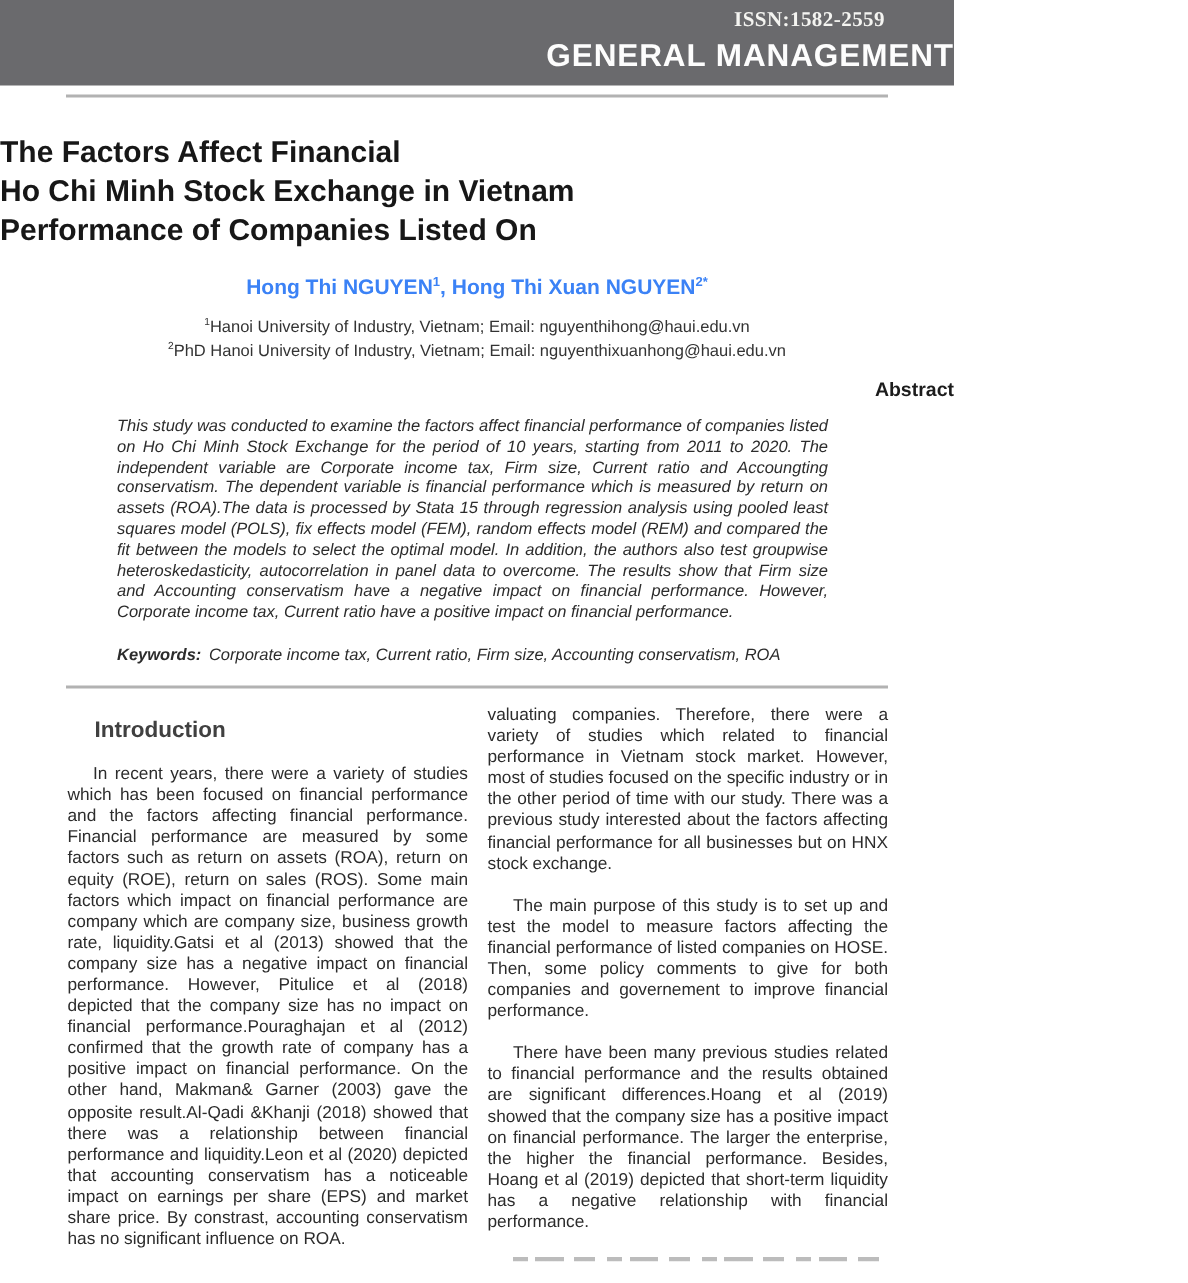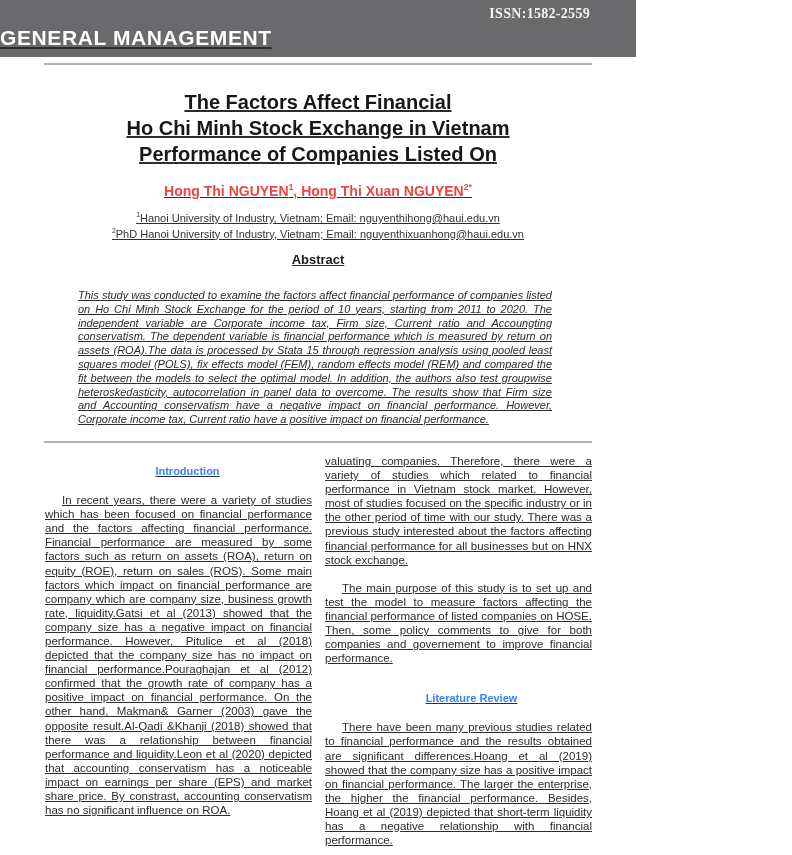--- a/index.html
+++ b/index.html
@@ -1,66 +1,65 @@
 <!DOCTYPE html>
 <html><head>
 <meta charset="utf-8">
 <style>
   html,body { margin:0; padding:0; }
   .page {
     position:relative; width:636px; height:855px; overflow:hidden;
     background:#ffffff; color:#2d2d2d;
     font-family:"Liberation Sans", sans-serif;
-    text-decoration:underline;
   }
   
   .banner { position:relative; height:57px; background:#6a6a6d; }
   .banner-title {
-    text-align:left; color:#fdfdfd; font-weight:bold; font-size:21px;
+    text-align:right; color:#fdfdfd; font-weight:bold; font-size:21px;
     letter-spacing:0.6px; padding-top:27px; line-height:1;
   }
   .issn {
     position:absolute; top:6px; right:46px; color:#f4f4f1;
     font-family:"Liberation Serif", serif; font-weight:bold; font-size:14px;
     letter-spacing:0.3px;
   }
   .rule { border-top:2px solid #b2b2b2; margin:0 44px; height:0; }
   .top-rule { margin-top:6px; }
   .mid-rule { margin-top:14px; }
   
   .title {
-    margin-top:24px; text-align:center; font-weight:bold; font-size:20px;
+    margin-top:24px; text-align:left; font-weight:bold; font-size:20px;
     line-height:26px; color:#171717;
   }
-  .authors { margin-top:16px; text-align:center; font-weight:bold; font-size:14px; color:#ef4444; }
+  .authors { margin-top:16px; text-align:center; font-weight:bold; font-size:14px; color:#3b82f6; }
   .sup { font-size:62%; vertical-align:super; line-height:0; }
   .affiliations { margin-top:12px; text-align:center; font-size:11px; line-height:15.5px; color:#333; }
   
   .meta-row {
     margin:14px 44px 0; display:flex; justify-content:space-between;
     border-top:3px solid #9b9b9b; border-bottom:3px solid #474747;
     padding:5px 6px 5px 38px;
     font-family:"Liberation Serif", serif; font-weight:bold; font-size:13px; color:#1c1c1c;
   }
   
-  .abstract-heading { margin-top:10px; text-align:center; font-weight:bold; font-size:13px; color:#1c1c1c; }
+  .abstract-heading { margin-top:10px; text-align:right; font-weight:bold; font-size:13px; color:#1c1c1c; }
   .abstract-text {
-    margin:22px 84px 0 78px; font-style:italic; font-size:11px;
+    margin:11px 84px 0 78px; font-style:italic; font-size:11px;
     line-height:13.8px; text-align:justify; color:#2c2c2c;
   }
   .keywords { margin:15px 84px 0 78px; font-style:italic; font-size:11px; color:#2c2c2c; }
   .keywords-label { font-weight:bold; margin-right:5px; }
   
   .columns { display:flex; gap:13px; margin:9px 44px 0 45px; }
   .col { width:345px; font-size:11.5px; line-height:14.1px; text-align:justify; color:#2c2c2c; }
   .col p { margin:0 0 14px; text-indent:17px; }
   .col p.no-indent { text-indent:0; }
   .col p.cont { text-align-last:justify; }
   .col h2 {
-    font-size:11px; font-weight:bold; color:#3b82f6; text-align:center;
+    font-size:15px; font-weight:bold; color:#404040; text-align:left;
     margin:12px 0 15px; padding-left:18px;
   }
   .col-right h2 { margin-top:26px; padding-left:26px; }
   .col-right { padding-top:2px; }
   
   .clipped-line { height:5px; overflow:hidden; opacity:.4; margin-top:2px; }
   .clipped-line .strip {
     height:3px; margin:2px 4px 0 17px;
     background:repeating-linear-gradient(90deg,#5a5a5a 0 10px,transparent 10px 15px,#5a5a5a 15px 34px,transparent 34px 41px,#5a5a5a 41px 55px,transparent 55px 63px);
   }
@@ -87,32 +86,32 @@
 
   <div class="affiliations">
     <div><span class="sup">1</span><span>Hanoi University of Industry, Vietnam; Email: nguyenthihong@haui.edu.vn</span></div>
     <div><span class="sup">2</span><span>PhD Hanoi University of Industry, Vietnam; Email: nguyenthixuanhong@haui.edu.vn</span></div>
   </div>
 
 
   <div class="abstract-heading">Abstract</div>
   <div class="abstract-text">This study was conducted to examine the factors affect financial performance of companies listed on Ho Chi Minh Stock Exchange for the period of 10 years, starting from 2011 to 2020. The independent variable are Corporate income tax, Firm size, Current ratio and Accoungting conservatism. The dependent variable is financial performance which is measured by return on assets (ROA).The data is processed by Stata 15 through regression analysis using pooled least squares model (POLS), fix effects model (FEM), random effects model (REM) and compared the fit between the models to select the optimal model. In addition, the authors also test groupwise heteroskedasticity, autocorrelation in panel data to overcome. The results show that Firm size and Accounting conservatism have a negative impact on financial performance. However, Corporate income tax, Current ratio have a positive impact on financial performance.</div>
 
+  <div class="keywords"><span class="keywords-label">Keywords:</span><span>Corporate income tax, Current ratio, Firm size, Accounting conservatism, ROA</span></div>
 
   <div class="rule mid-rule"></div>
 
   <div class="columns">
     <div class="col col-left">
       <h2>Introduction</h2>
       <p>In recent years, there were a variety of studies which has been focused on financial performance and the factors affecting financial performance. Financial performance are measured by some factors such as return on assets (ROA), return on equity (ROE), return on sales (ROS). Some main factors which impact on financial performance are company which are company size, business growth rate, liquidity.Gatsi et al (2013) showed that the company size has a negative impact on financial performance. However, Pitulice et al (2018) depicted that the company size has no impact on financial performance.Pouraghajan et al (2012) confirmed that the growth rate of company has a positive impact on financial performance. On the other hand, Makman&amp; Garner (2003) gave the opposite result.Al-Qadi &amp;Khanji (2018) showed that there was a relationship between financial performance and liquidity.Leon et al (2020) depicted that accounting conservatism has a noticeable impact on earnings per share (EPS) and market share price. By constrast, accounting conservatism has no significant influence on ROA.</p>
     </div>
     <div class="col col-right">
       <p class="no-indent">valuating companies. Therefore, there were a variety of studies which related to financial performance in Vietnam stock market. However, most of studies focused on the specific industry or in the other period of time with our study. There was a previous study interested about the factors affecting financial performance for all businesses but on HNX stock exchange.</p>
       <p>The main purpose of this study is to set up and test the model to measure factors affecting the financial performance of listed companies on HOSE. Then, some policy comments to give for both companies and governement to improve financial performance.</p>
-      <h2>Literature Review</h2>
       <p>There have been many previous studies related to financial performance and the results obtained are significant differences.Hoang et al (2019) showed that the company size has a positive impact on financial performance. The larger the enterprise, the higher the financial performance. Besides, Hoang et al (2019) depicted that short-term liquidity has a negative relationship with financial performance.</p>
       <div class="clipped-line">
           <div class="strip"></div>
         </div>
     </div>
   </div>
 
 </div>
 
 </body></html>

